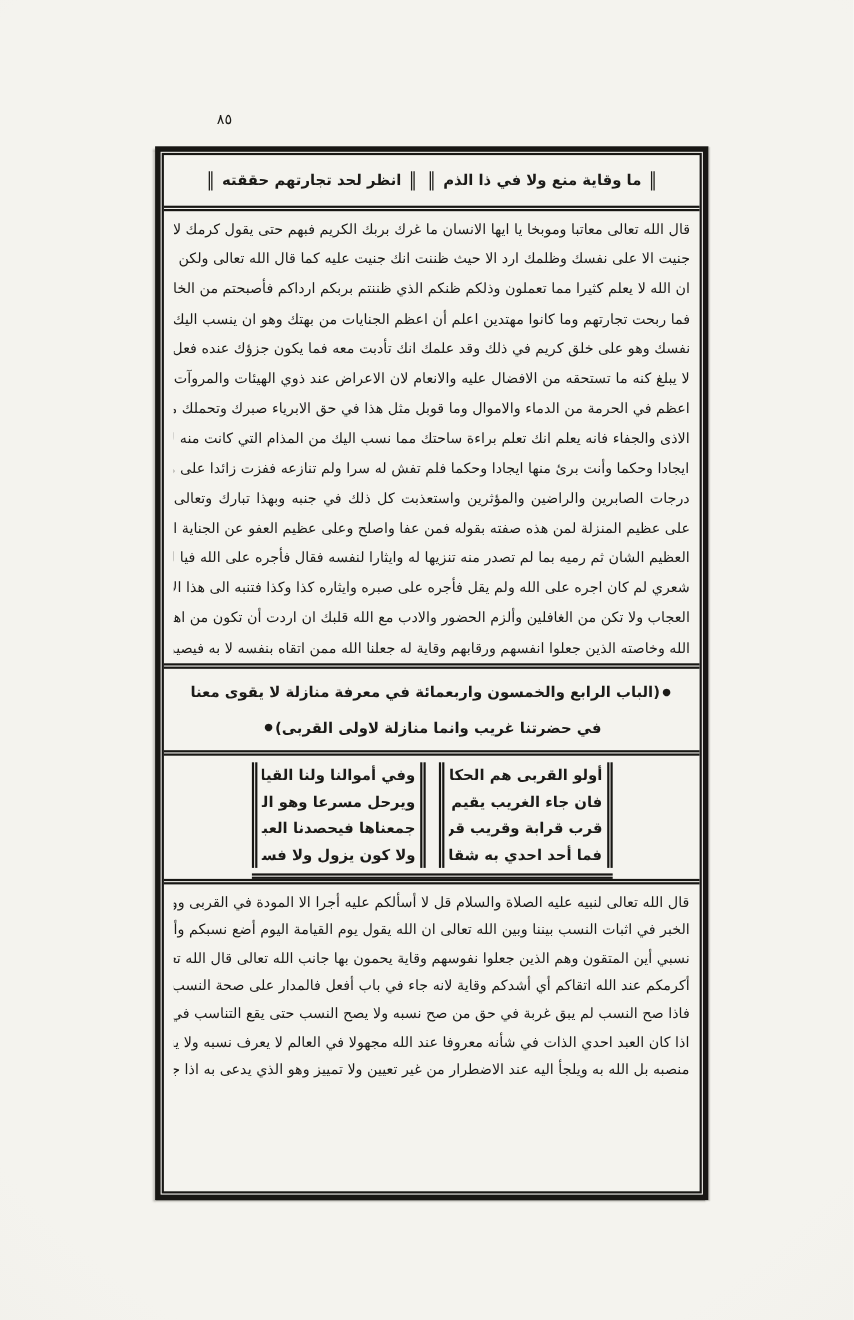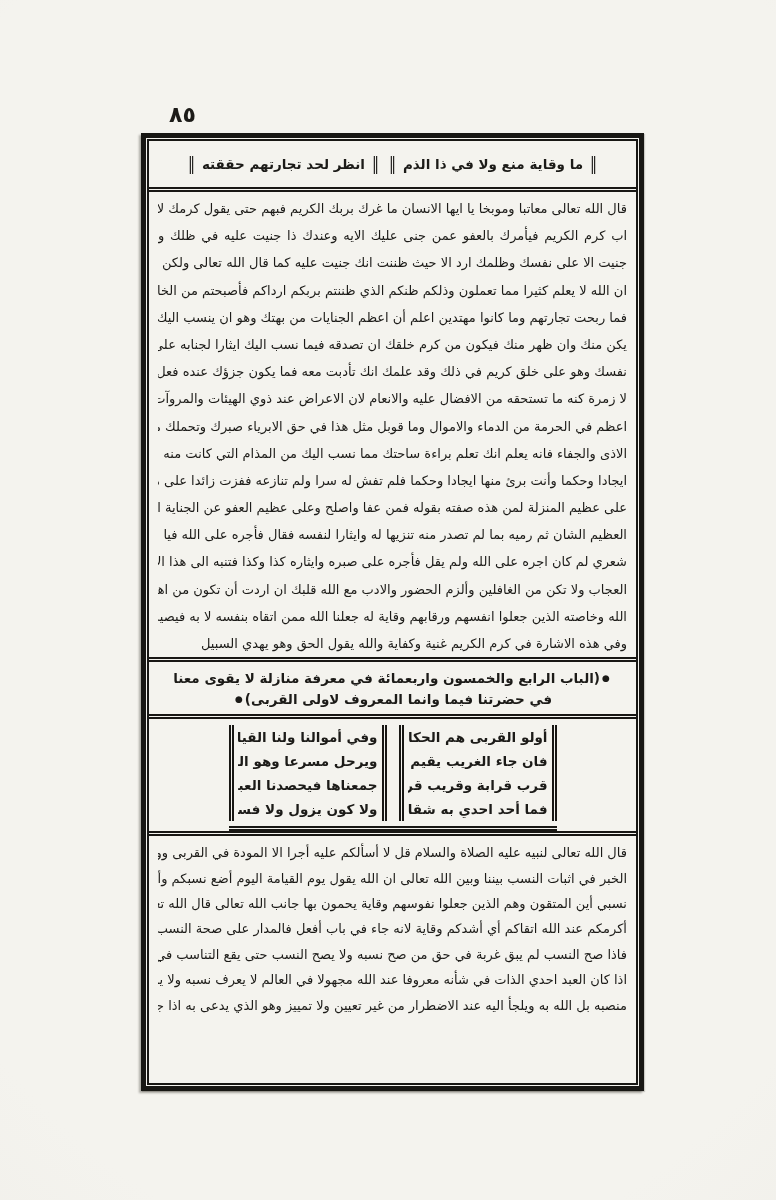--- a/index.html
+++ b/index.html
@@ -4,22 +4,22 @@
 <style>
   html,body{margin:0;padding:0;}
   body{
     width:776px;height:1200px;position:relative;overflow:hidden;
     background:
       radial-gradient(ellipse 120% 100% at 50% 45%, #f4f3ee 60%, #eceae4 100%);
     font-family:"DejaVu Sans", sans-serif;
     color:#1c1b18;
   }
   .page-number{
-    position:absolute;top:102px;left:169px;
-    font-size:22px;font-weight:bold;letter-spacing:1px;
+    position:absolute;top:102px;left:197px;
+    font-size:13px;font-weight:normal;letter-spacing:1px;
   }
   .frame{
     position:absolute;left:141px;top:133px;width:503px;height:958px;
     border:5px solid #181714;background:#f4f3ee;
     box-shadow:-2px 2px 2px rgba(40,38,30,.35), 1px 1px 1px rgba(40,38,30,.2);
     box-sizing:border-box;
   }
   .frame-inner{
     position:absolute;inset:1px;border:2px solid #181714;
     display:flex;flex-direction:column;box-sizing:border-box;
@@ -35,21 +35,21 @@
   .text-block{direction:rtl;padding:3px 9px 0 9px;flex:none;}
   .tline{
     line-height:27.2px;height:27.2px;font-size:13px;
     text-align:justify;text-align-last:justify;
     white-space:nowrap;overflow:hidden;
   }
   .tline.end-line{text-align-last:right;padding-left:58px;}
   .bottom-block .tline{line-height:25.4px;height:25.4px;}
   .chapter-heading{
     direction:rtl;text-align:center;padding:6px 6px 4px 6px;
-    font-size:13.5px;font-weight:bold;line-height:21px;flex:none;
+    font-size:13.5px;font-weight:bold;line-height:32px;flex:none;
   }
   .ornament{font-size:9px;vertical-align:2px;padding:0 2px;}
   .verse-section{
     display:flex;flex-direction:row;justify-content:center;
     padding:2px 0 0 0;flex:none;direction:ltr;
   }
   .verse-cols{
     display:flex;gap:12px;border-bottom:5px double #181714;
     padding:4px 0 5px 0;
   }
@@ -77,46 +77,44 @@
       </span>
       <span class="hdr-cell">
         <span class="dbar">‖</span>
         <span>انظر لحد تجارتهم حققته</span>
         <span class="dbar">‖</span>
       </span>
     </div>
 
     <div class="text-block main-block">
       <div class="tline">قال الله تعالى معاتبا وموبخا يا ايها الانسان ما غرك بربك الكريم فبهم حتى يقول كرمك لانه دامن</div>
-      <div class="tline">اب كرم الكريم فيأمرك بالعفو عمن جنى عليك الايه وعندك ذا جنيت عليه في ظلك و</div>
       <div class="tline">جنيت الا على نفسك وظلمك ارد الا حيث ظننت انك جنيت عليه كما قال الله تعالى ولكن ظننتم</div>
       <div class="tline">ان الله لا يعلم كثيرا مما تعملون وذلكم ظنكم الذي ظننتم بربكم ارداكم فأصبحتم من الخاسرين</div>
       <div class="tline">فما ربحت تجارتهم وما كانوا مهتدين اعلم أن اعظم الجنايات من بهتك وهو ان ينسب اليك ما لم</div>
-      <div class="tline">يكن منك وان ظهر منك فيكون من كرم خلقك ان تصدقه فيما نسب اليك ايثارا لجنابه على</div>
       <div class="tline">نفسك وهو على خلق كريم في ذلك وقد علمك انك تأدبت معه فما يكون جزؤك عنده فعل هذا</div>
-      <div class="tline">لا زمرة كنه ما تستحقه من الافضال عليه والانعام لان الاعراض عند ذوي الهيئات والمروآت</div>
+      <div class="tline">لا يبلغ كنه ما تستحقه من الافضال عليه والانعام لان الاعراض عند ذوي الهيئات والمروآت</div>
       <div class="tline">اعظم في الحرمة من الدماء والاموال وما قوبل مثل هذا في حق الابرياء صبرك وتحملك مثل هذا</div>
       <div class="tline">الاذى والجفاء فانه يعلم انك تعلم براءة ساحتك مما نسب اليك من المذام التي كانت منه لامنك</div>
       <div class="tline">ايجادا وحكما وأنت برئ منها ايجادا وحكما فلم تفش له سرا ولم تنازعه ففزت زائدا على ما تستحقه</div>
+      <div class="tline">درجات الصابرين والراضين والمؤثرين واستعذبت كل ذلك في جنبه وبهذا تبارك وتعالى</div>
       <div class="tline">على عظيم المنزلة لمن هذه صفته بقوله فمن عفا واصلح وعلى عظيم العفو عن الجناية العظيمة من</div>
       <div class="tline">العظيم الشان ثم رميه بما لم تصدر منه تنزيها له وايثارا لنفسه فقال فأجره على الله فيا ليت</div>
       <div class="tline">شعري لم كان اجره على الله ولم يقل فأجره على صبره وايثاره كذا وكذا فتنبه الى هذا الامر</div>
       <div class="tline">العجاب ولا تكن من الغافلين وألزم الحضور والادب مع الله قلبك ان اردت أن تكون من اهل</div>
       <div class="tline">الله وخاصته الذين جعلوا انفسهم ورقابهم وقاية له جعلنا الله ممن اتقاه بنفسه لا به فيصير في زمرة الادباء</div>
-      <div class="tline end-line">وفي هذه الاشارة في كرم الكريم غنية وكفاية والله يقول الحق وهو يهدي السبيل</div>
     </div>
 
     <div class="rule"></div>
 
     <div class="chapter-heading">
       <div>
         <span class="ornament">●</span><span>(الباب الرابع والخمسون واربعمائة في معرفة منازلة لا يقوى معنا</span>
       </div>
       <div>
-        <span>في حضرتنا فيما وانما المعروف لاولى القربى)</span><span class="ornament">●</span>
+        <span>في حضرتنا غريب وانما منازلة لاولى القربى)</span><span class="ornament">●</span>
       </div>
     </div>
 
     <div class="rule"></div>
 
     <div class="verse-section">
       <div class="verse-cols">
         <div class="verse-col">
           <div class="vline">وفي أموالنا ولنا القياد</div>
           <div class="vline">ويرحل مسرعا وهو المراد</div>

